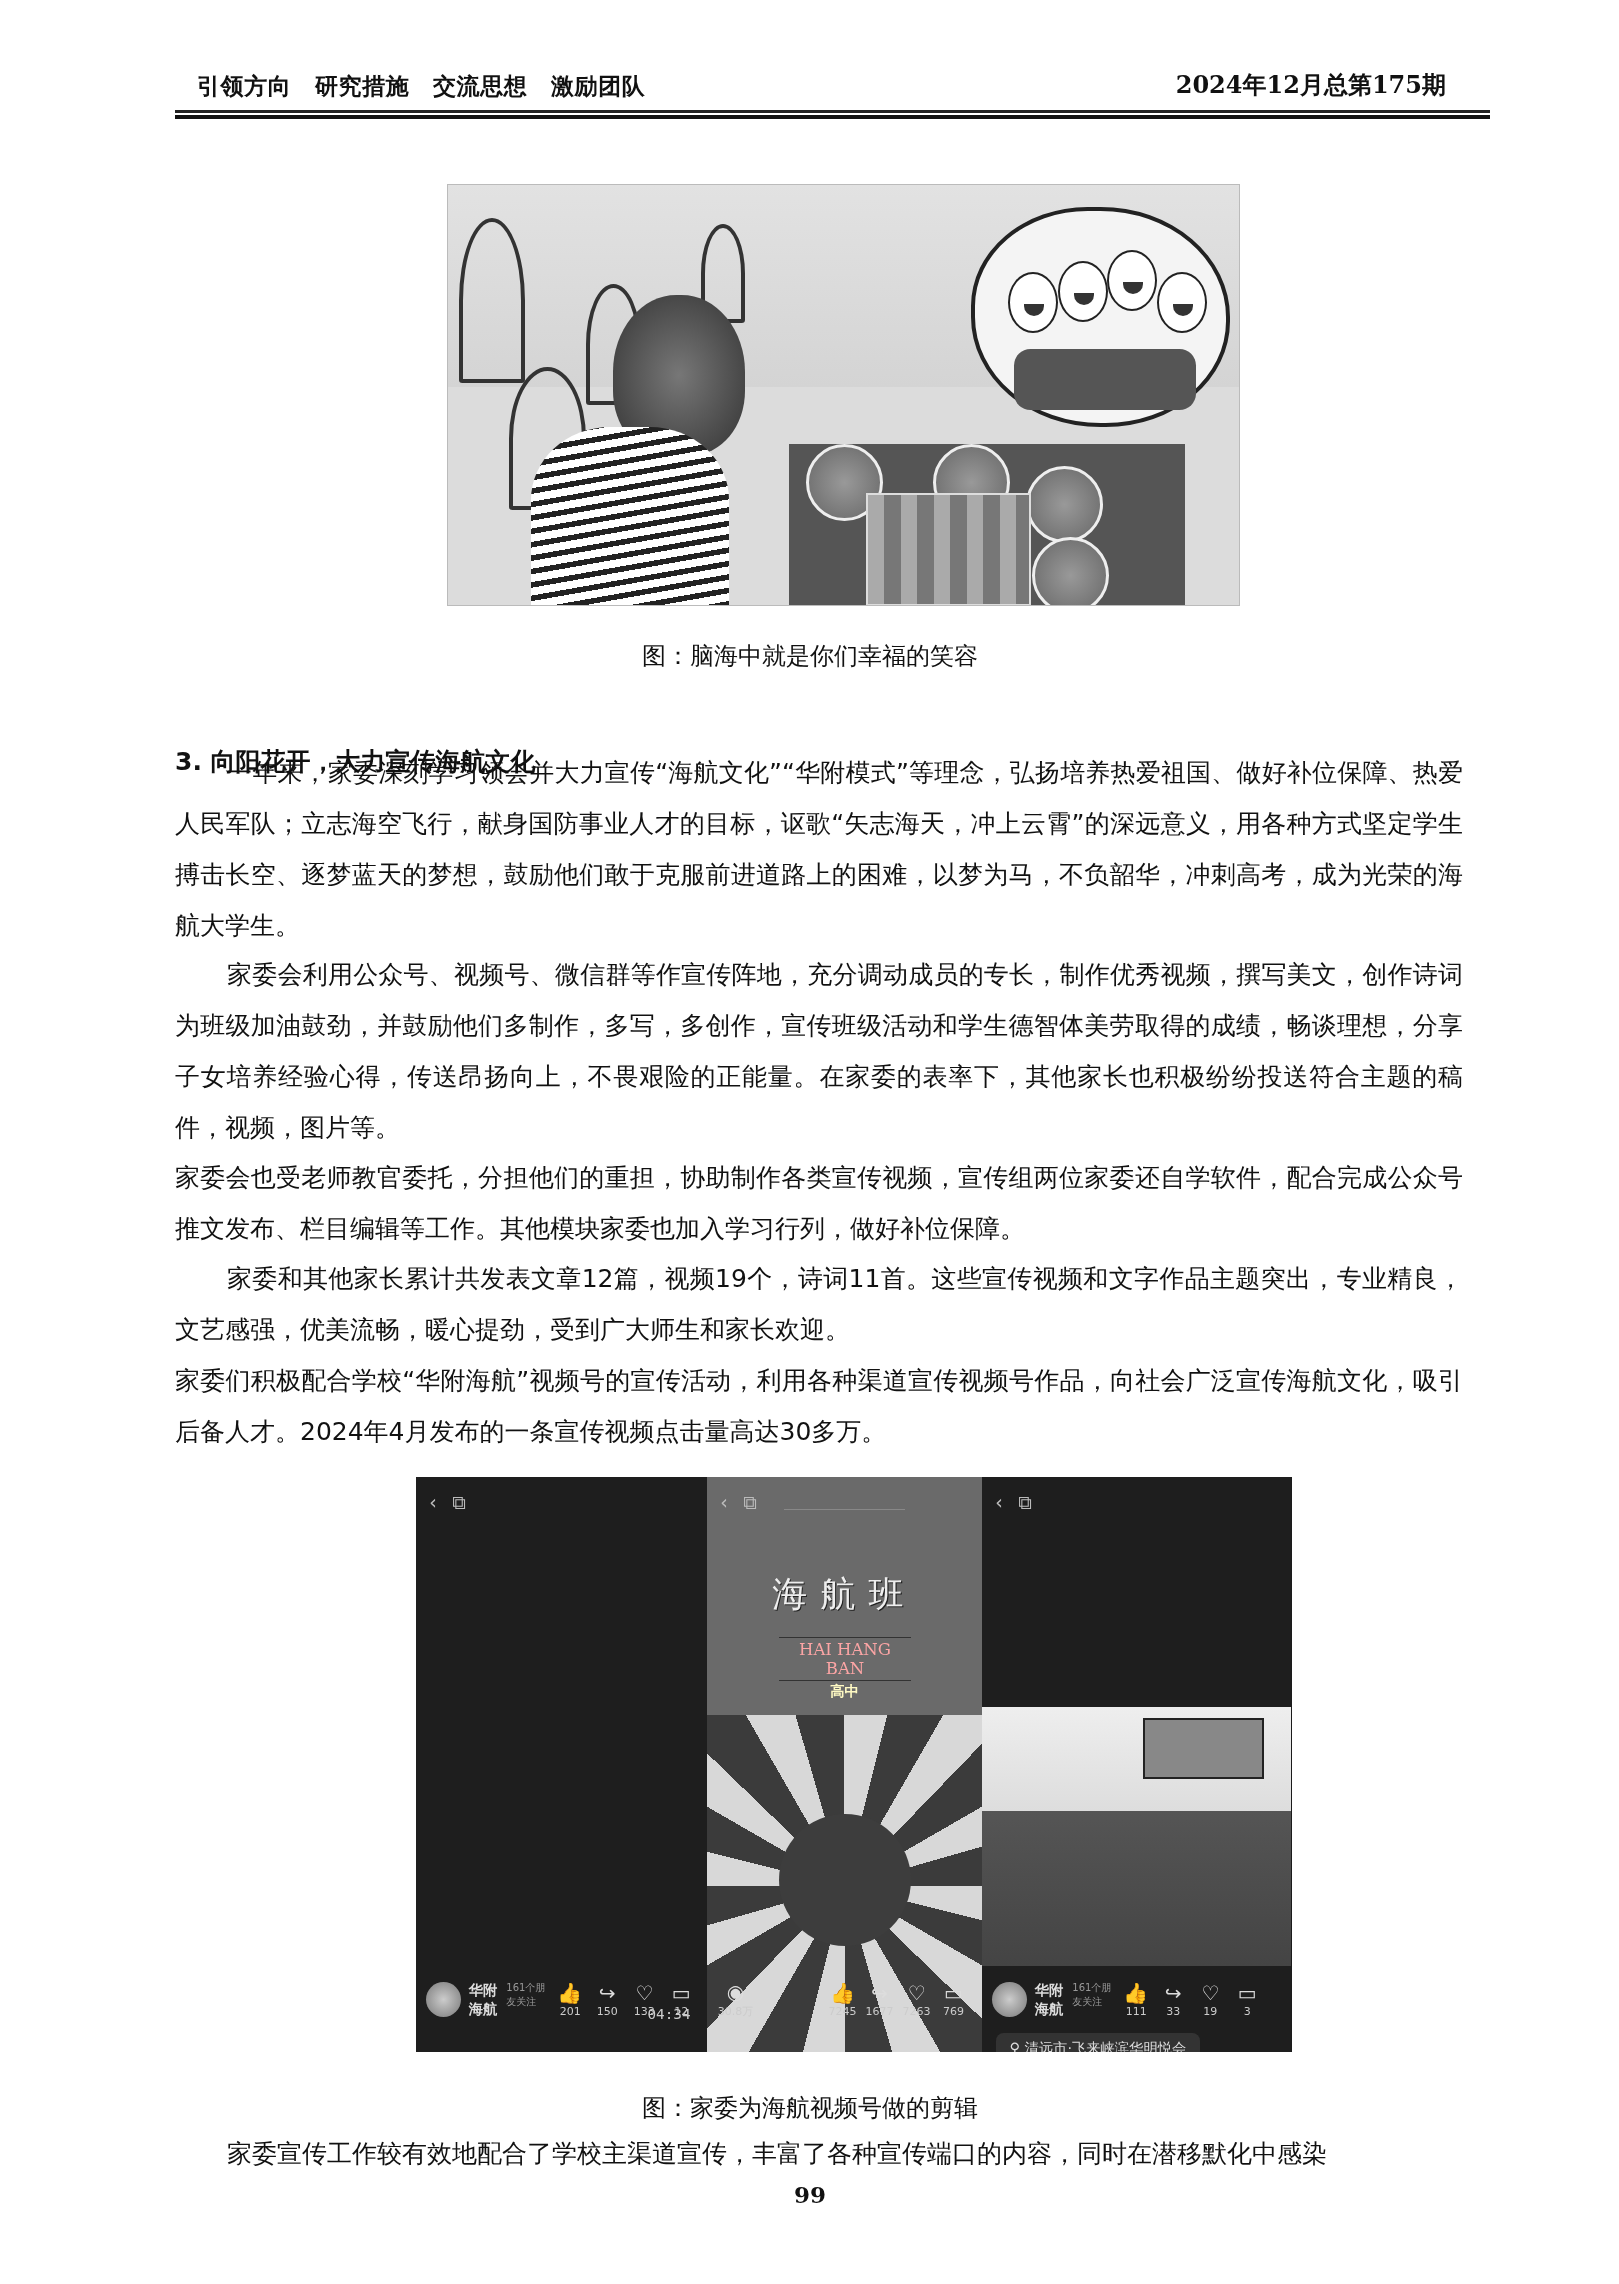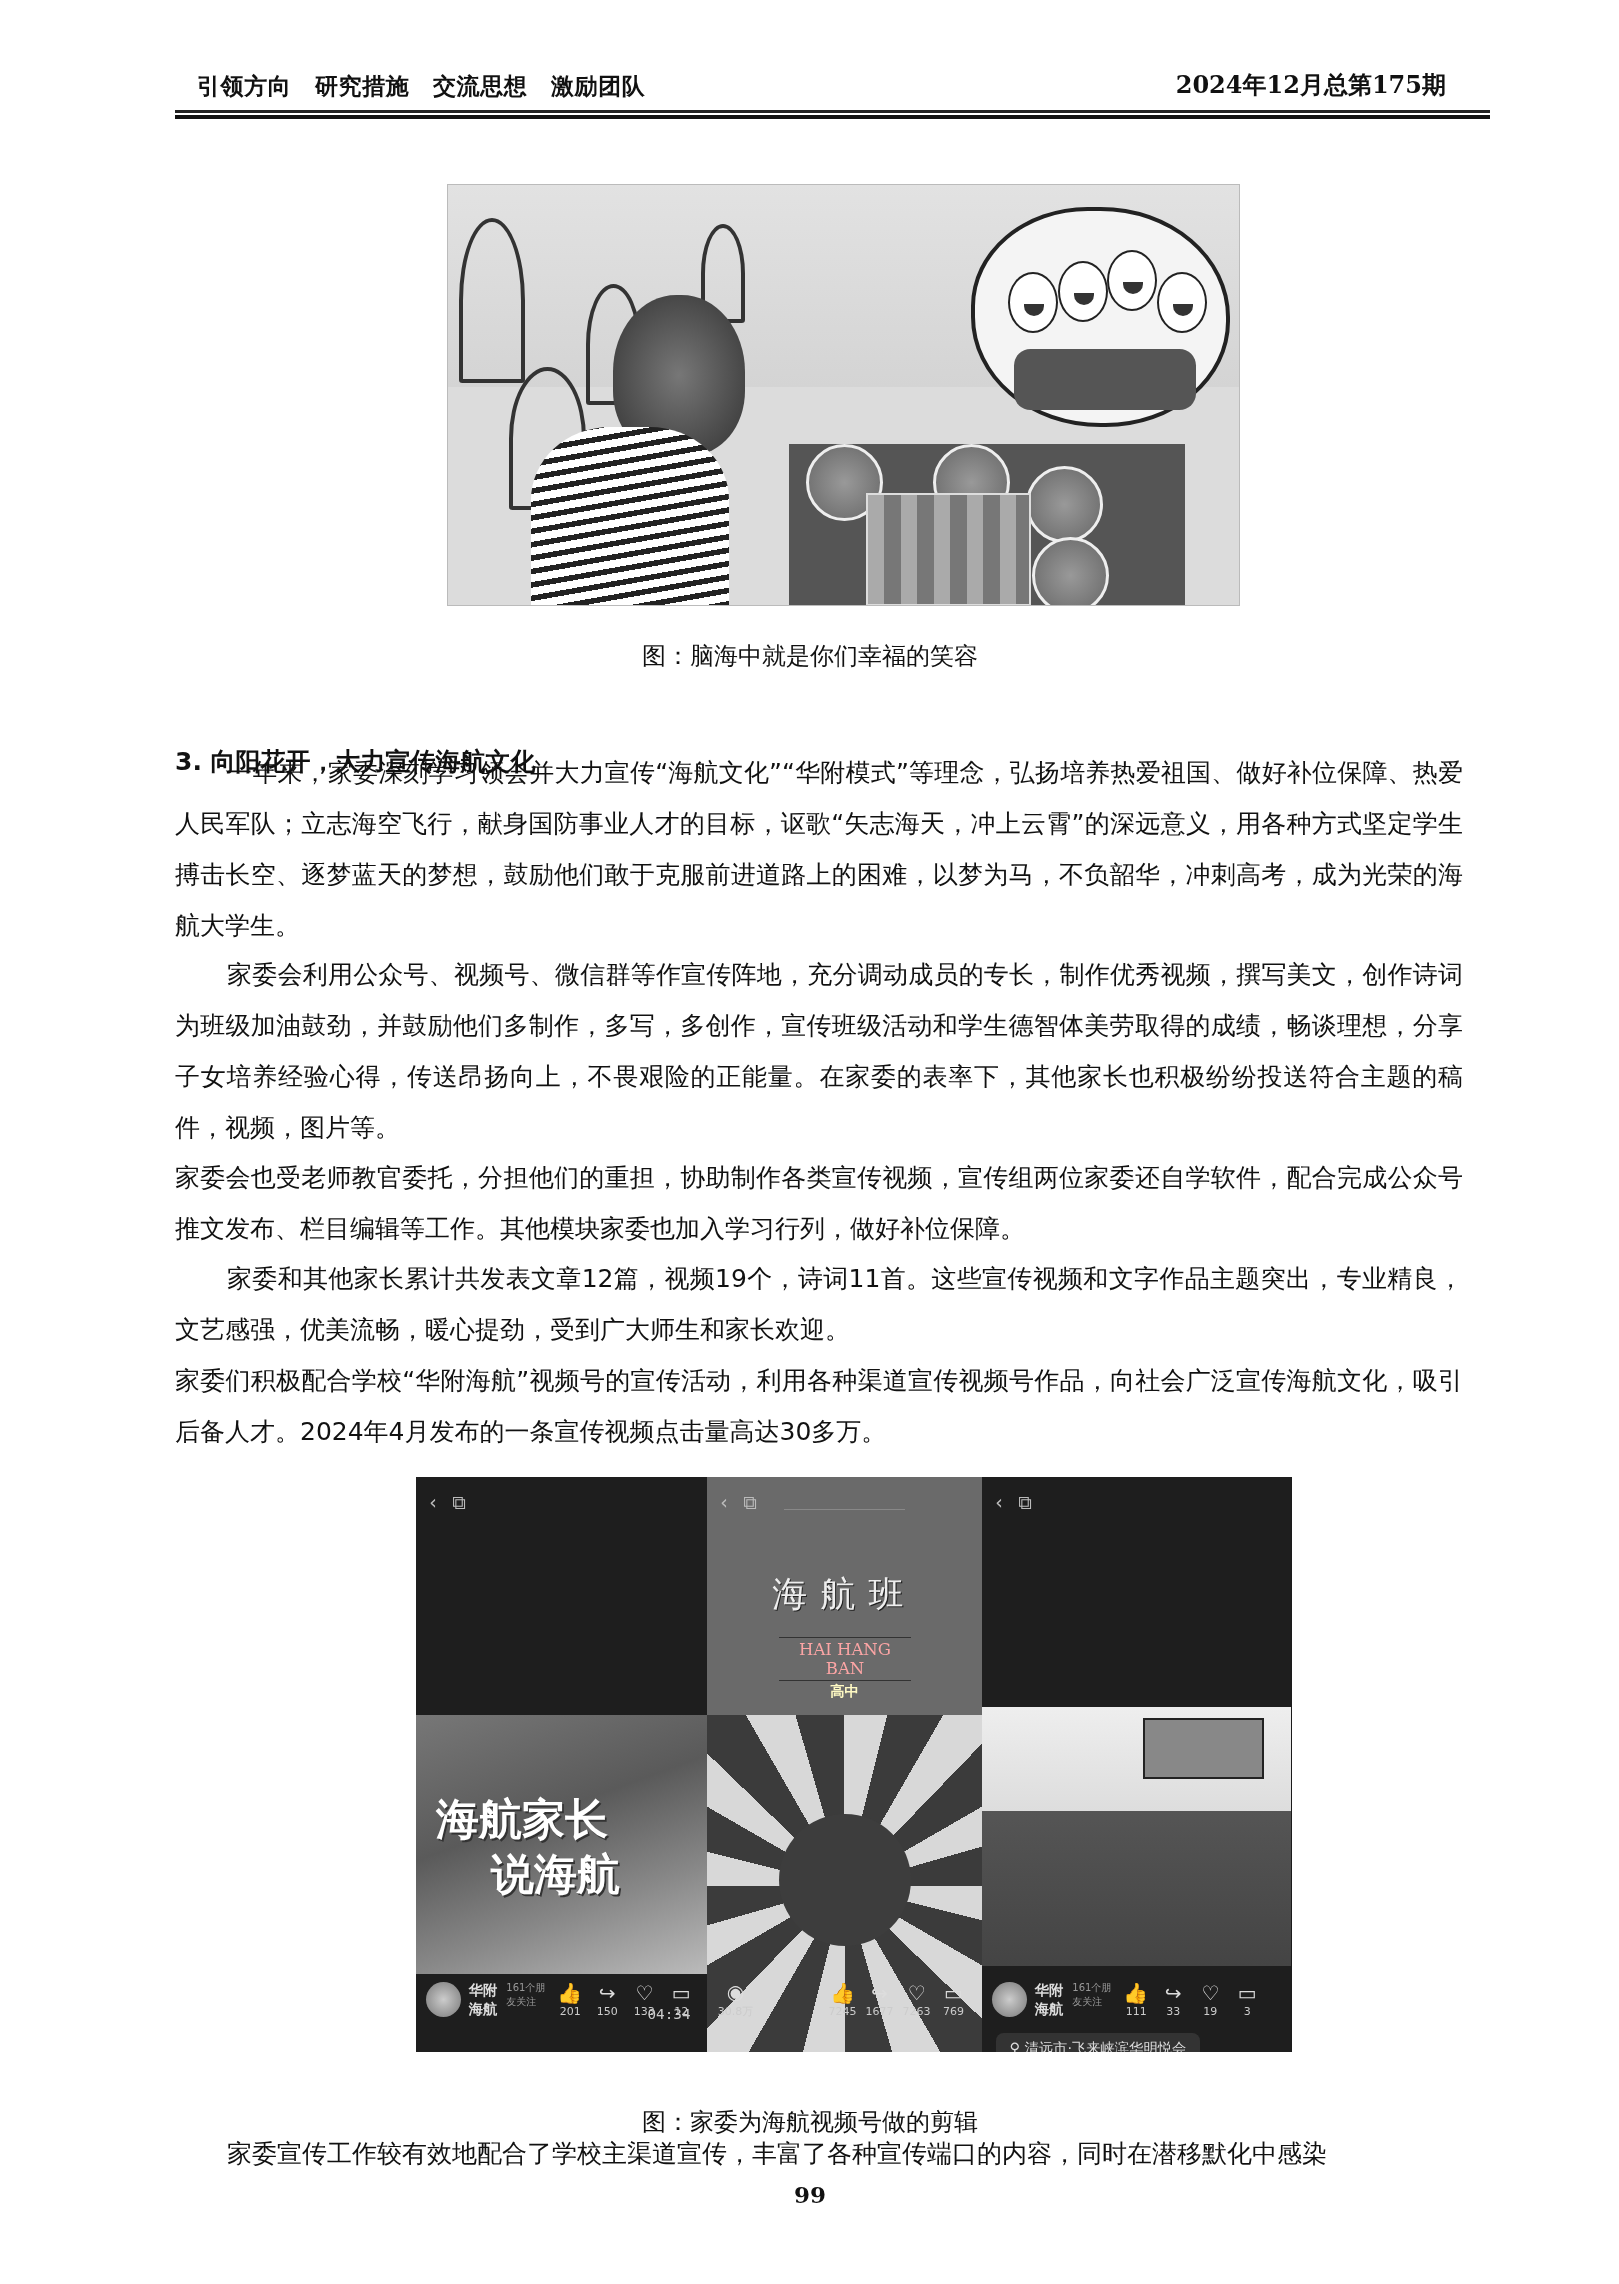--- a/index.html
+++ b/index.html
@@ -111,26 +111,20 @@
 <div class="para indent" style="top:1253px;">家委和其他家长累计共发表文章12篇，视频19个，诗词11首。这些宣传视频和文字作品主题突出，专业精良，文艺感强，优美流畅，暖心提劲，受到广大师生和家长欢迎。</div>
 <div class="para" style="top:1355px;">家委们积极配合学校“华附海航”视频号的宣传活动，利用各种渠道宣传视频号作品，向社会广泛宣传海航文化，吸引后备人才。2024年4月发布的一条宣传视频点击量高达30多万。</div>
 
 <div class="collage">
 
   <div class="panel p1">
     <div class="topbar">
       <span>‹</span>
       <span>⧉</span>
     </div>
-    <div class="hero">
-      <div class="hero-title">
-        <span>海航家长</span>
-        <span class="l2">说海航</span>
-      </div>
-    </div>
     <div class="duration">04:34</div>
 
     <div class="footer">
       <div class="avatar"></div>
       <div class="acct">
         <span class="nm">华附海航</span>
         <span class="sub">161个朋友关注</span>
       </div>
       <div class="stat">
           <span class="ic">👍</span>
@@ -217,18 +211,18 @@
           <span class="n">19</span>
         </div>
       <div class="stat">
           <span class="ic">▭</span>
           <span class="n">3</span>
         </div>
     </div>
   </div>
 </div>
 
-<div class="caption" style="top:2092px;margin-top:14px;">图：家委为海航视频号做的剪辑</div>
+<div class="caption" style="top:2092px;">图：家委为海航视频号做的剪辑</div>
 
 <div class="para indent" style="top:2132px; line-height:44px;">家委宣传工作较有效地配合了学校主渠道宣传，丰富了各种宣传端口的内容，同时在潜移默化中感染</div>
 
 <div class="page-num">99</div>
 
 
 </body></html>

